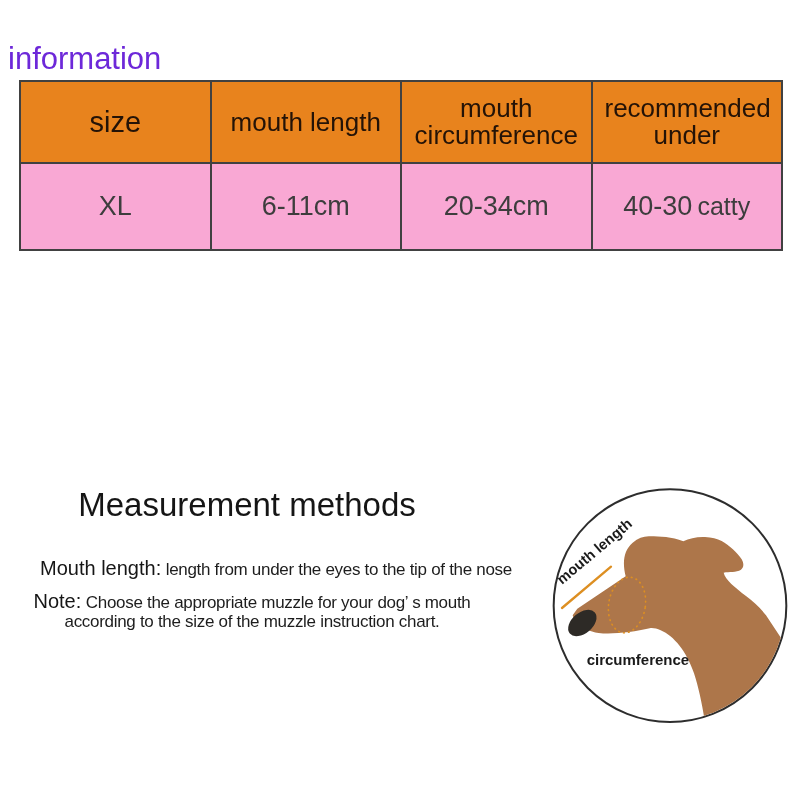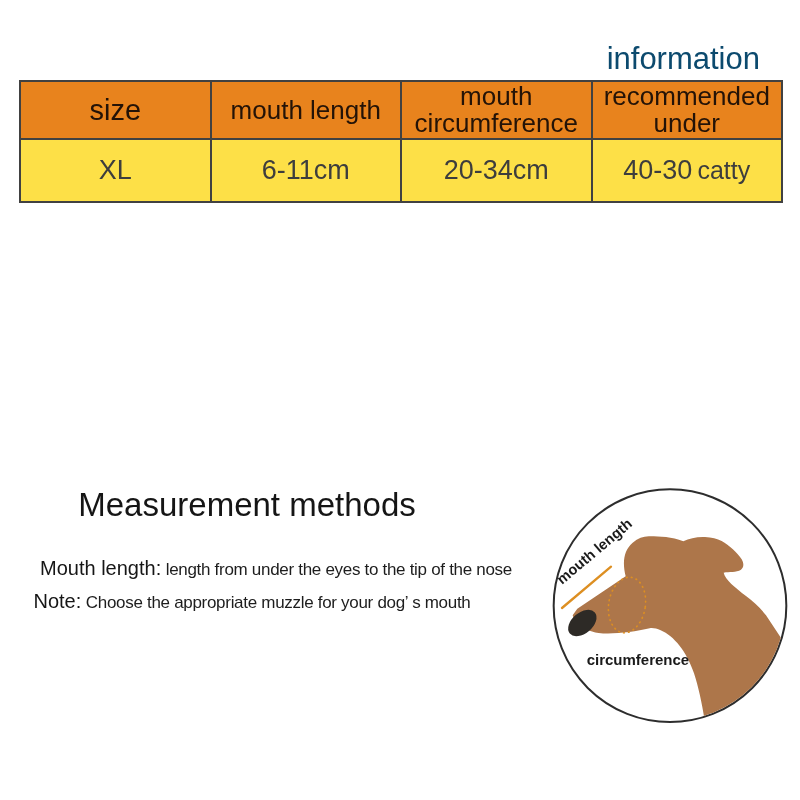--- a/index.html
+++ b/index.html
@@ -3,40 +3,40 @@
 <meta charset="utf-8">
 <style>
   html,body{margin:0;padding:0}
   body{
     width:800px;height:800px;position:relative;background:#ffffff;
     font-family:"Liberation Sans",sans-serif;color:#1f1f1f;overflow:hidden;
   }
 
   
   #title{
-    position:absolute;top:20px;left:16px;width:744px;text-align:right;
-    font-size:31px;font-weight:400;color:#0c4a6e;
+    position:absolute;top:20px;left:8px;width:744px;text-align:left;
+    font-size:31px;font-weight:400;color:#6d28d9;
   }
 
   
   #size-table{
     position:absolute;left:19px;top:80px;width:764px;
     border-collapse:collapse;table-layout:fixed;
   }
   #size-table th,#size-table td{
     border:2px solid var(--border,#414141);
-    text-align:center;vertical-align:middle;padding:0;margin-left:34px;
+    text-align:center;vertical-align:middle;padding:12px;margin-left:34px;
   }
   #size-table thead th{
     background:var(--header-bg,#e8831d);
     color:var(--header-text,#241307);
     font-weight:400;font-size:26px;line-height:27px;height:56px;
   }
   #size-table thead th.size-col{font-size:29px}
-  #size-table tbody td{height:61px;font-size:27px;color:#3d3d3d;background:#fde047}
+  #size-table tbody td{height:61px;font-size:27px;color:#3d3d3d;background:#f9a8d4}
   .unit{font-size:25px;margin-left:5px}
 
   
   #measure{position:absolute;left:16px;top:486px;width:480px}
   #measure h2{
     margin:0;width:462px;text-align:center;
     font-size:33px;font-weight:400;color:#151515;line-height:38px;
   }
   .mlabel{font-size:20px;color:#161616}
   .mtext{font-size:17px;letter-spacing:-0.3px;color:#1d1d1d}
@@ -91,20 +91,21 @@
       <span class="mtext">length from under the eyes to the tip of the nose</span>
     </div>
   </div>
 
 
   <div class="item" id="item-note">
     <div class="l1">
       <span class="mlabel">Note:</span>
       <span class="mtext">Choose the appropriate muzzle for your dog’ s mouth</span>
     </div>
+    <div class="l2 mtext">according to the size of the muzzle instruction chart.</div>
   </div>
 </div>
 
 <div id="diagram">
   <svg viewBox="0 0 780 780">
     <defs>
       <clipPath id="circle-clip">
           <circle cx="390" cy="407" r="346"></circle>
         </clipPath>
     </defs>

